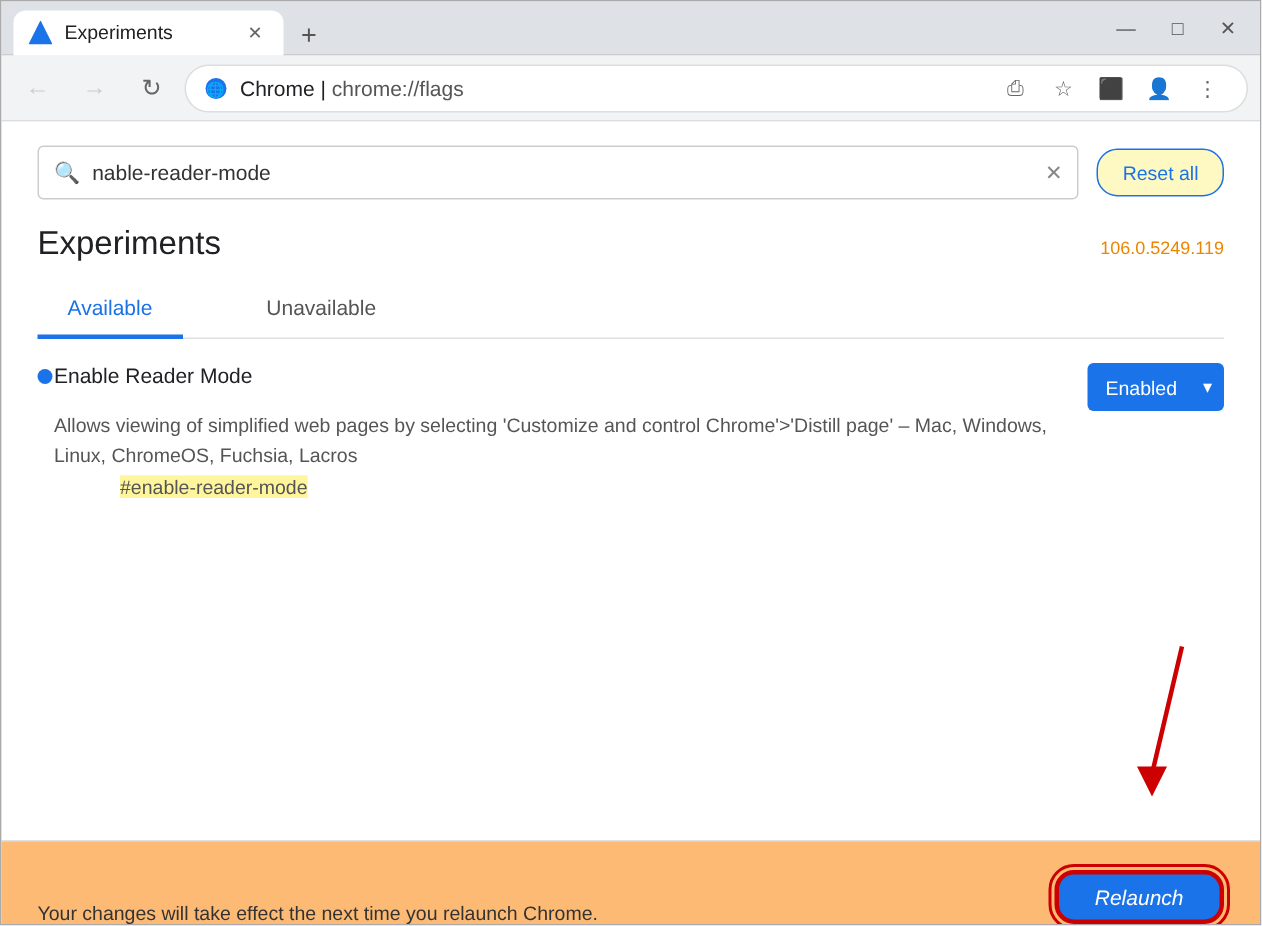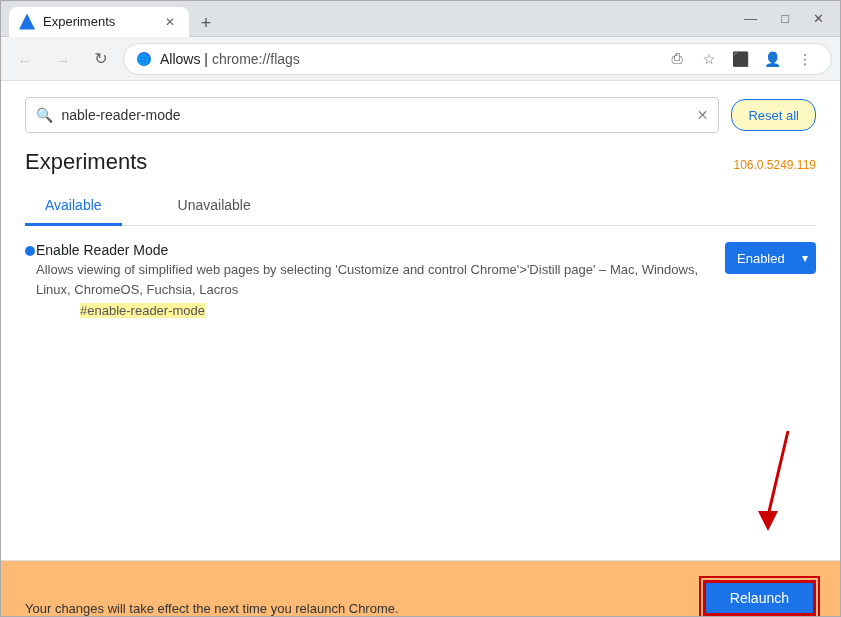--- a/index.html
+++ b/index.html
@@ -193,21 +193,21 @@
     }
     .flag-dot {
       width: 10px; height: 10px;
       border-radius: 50%;
       background: #1a73e8;
       margin-top: 4px;
       flex-shrink: 0;
     }
     .flag-info { flex: 1; }
     .flag-name { font-size: 14px; font-weight: 500; color: #202124; }
-    .flag-desc { font-size: 13px; color: #555; line-height: 1.5; margin-top: 2px; }
+    .flag-desc { font-size: 13px; color: #555; line-height: 1.5; margin-top: 16px; }
     .flag-link {
       font-size: 13px;
       color: #9aa0a6;
       text-decoration: none;
       display: inline-block;
       margin-top: 4px;
       padding-left: 44px;
     }
     .flag-link span { background: #fff59d; color: #555; }
     .flag-select {
@@ -234,26 +234,27 @@
       justify-content: space-between;
       flex-shrink: 0;
     }
     .footer-text { font-size: 13px; color: #333; }
     .relaunch-btn {
       height: 36px;
       padding: 0 24px;
       background: #1a73e8;
       color: #fff;
       border: 3px solid #cc0000;
-      border-radius: 0;
+      border-radius: 13px;
       font-size: 14px;
       font-weight: 500;
       cursor: pointer;
       outline: 2px solid #cc0000;
       outline-offset: 2px;
+      font-style: italic;
     }
 
     
     .main-area {
       flex: 1;
       position: relative;
       display: flex;
       flex-direction: column;
       overflow: hidden;
     }
@@ -318,21 +319,21 @@
       <span>↻</span>
     </div>
     <div class="address-bar">
       <span class="address-favicon">
         <svg viewBox="0 0 16 16">
             <circle cx="8" cy="8" r="7" fill="#1a73e8"></circle>
             <text x="8" y="12" text-anchor="middle" fill="white" font-size="10" font-family="Arial">🌐</text>
           </svg>
       </span>
       <span class="address-text">
-        <span class="domain">Allows</span><span> | </span><span class="path">chrome://flags</span>
+        <span class="domain">Chrome</span><span> | </span><span class="path">chrome://flags</span>
       </span>
       <div class="address-icons">
         <span class="address-icon-btn">⎙</span>
         <span class="address-icon-btn">☆</span>
         <span class="address-icon-btn">⬛</span>
         <span class="address-icon-btn">👤</span>
         <span class="address-icon-btn">⋮</span>
       </div>
     </div>
   </div>

